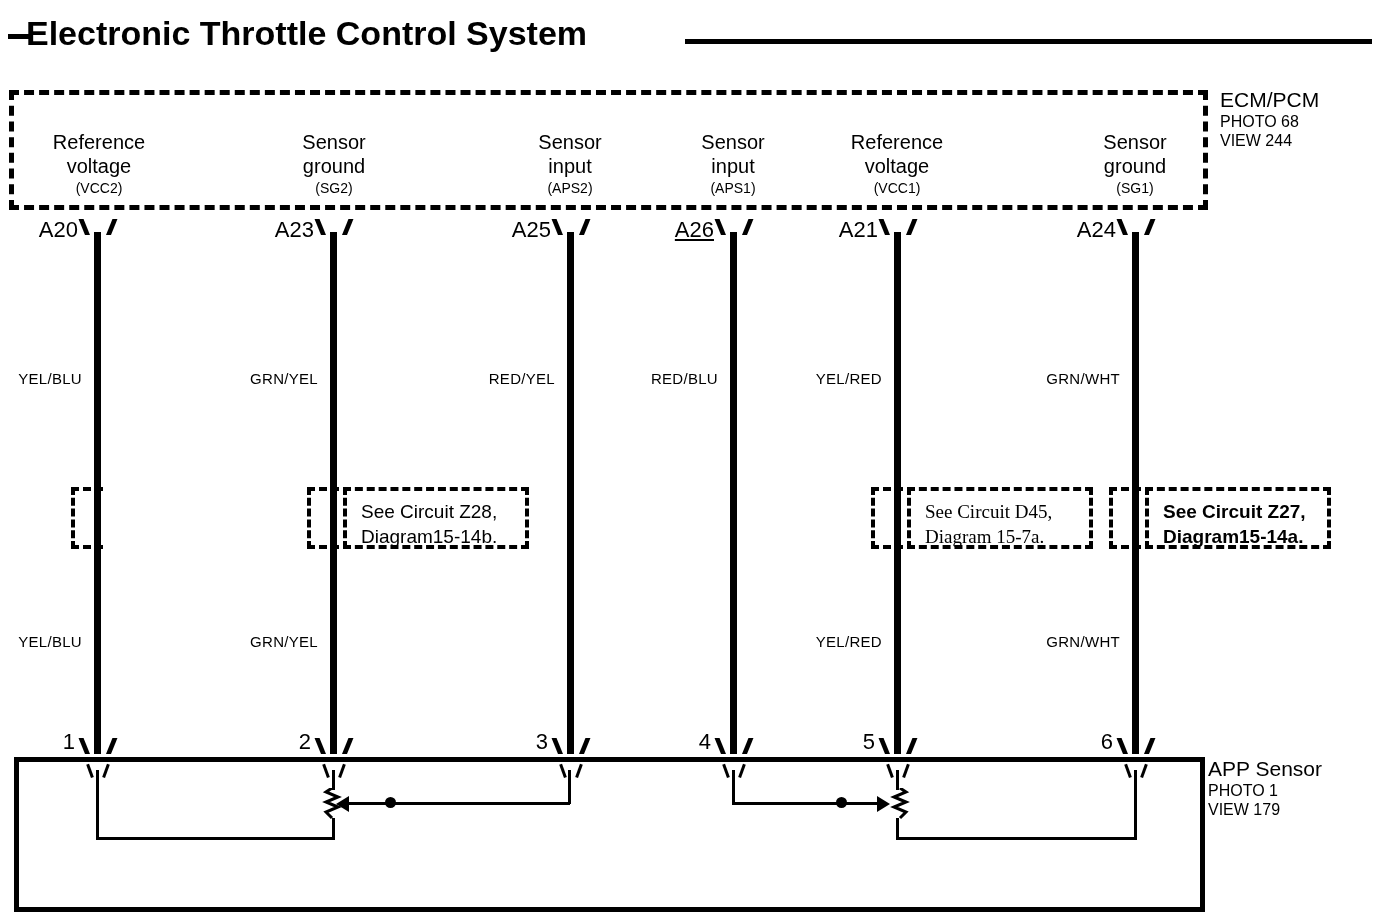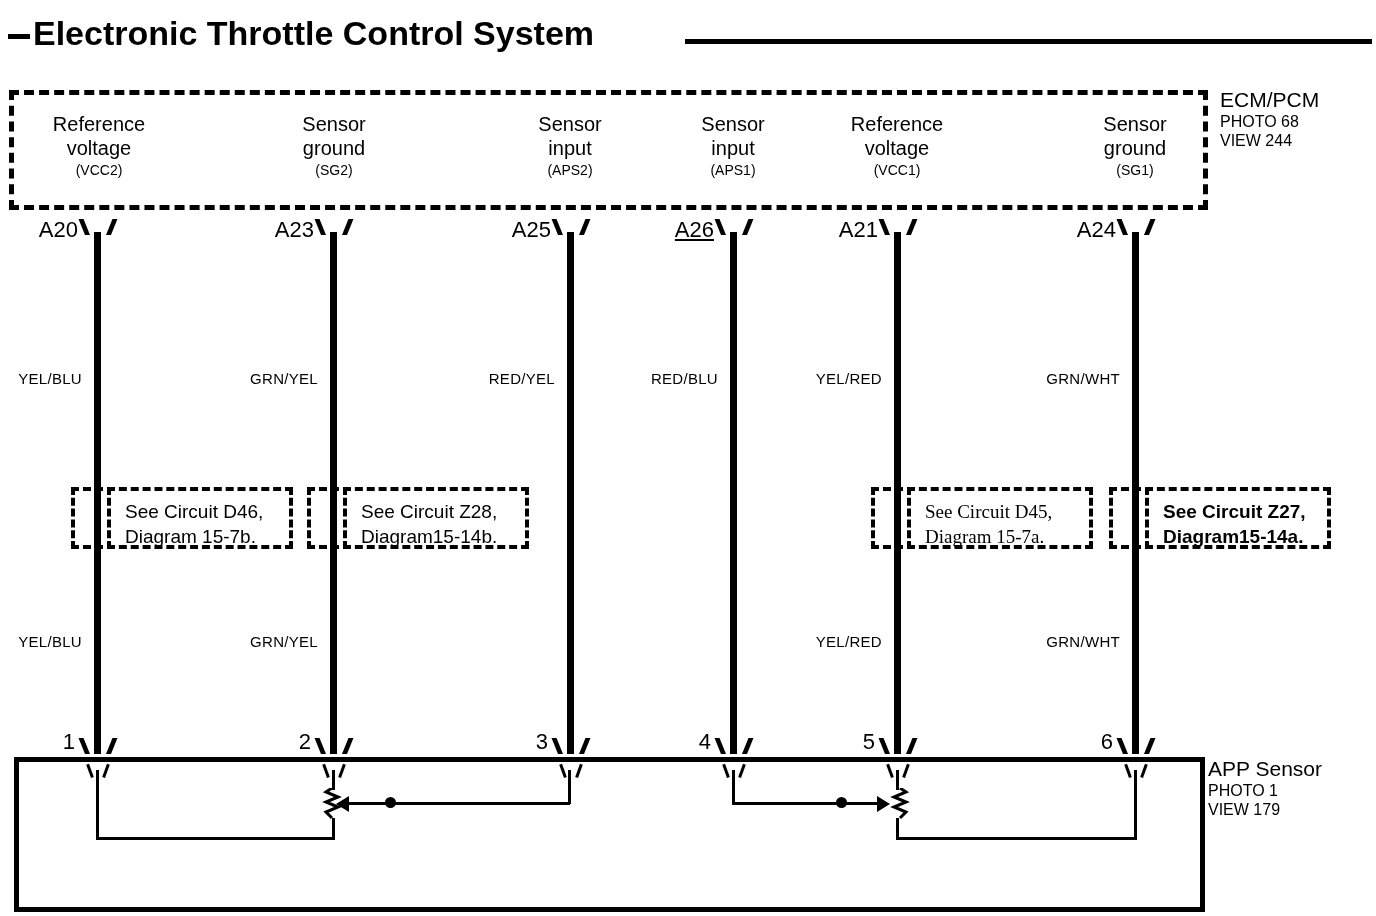--- a/index.html
+++ b/index.html
@@ -17,36 +17,36 @@
     background:#fff;
   }
   .abs{position:absolute;}
 
   
   #title-bar{left:0;top:8px;width:1376px;height:50px;}
   #title-dash{
     position:absolute;left:8px;top:26px;width:22px;height:5px;background:#000;
   }
   #title-text{
-    position:absolute;left:33px;top:6px;
+    position:absolute;left:26px;top:6px;
     font-size:34px;font-weight:bold;letter-spacing:0px;
     white-space:nowrap;line-height:38px;
   }
   #title-rule{
     position:absolute;left:685px;top:31px;width:687px;height:5px;background:#000;
   }
 
   
   #ecm-box{
     left:9px;top:90px;width:1199px;height:120px;
     border:5px dashed #000;
     box-sizing:border-box;
   }
   .ecm-port{
-    position:absolute;top:112px;width:180px;text-align:center;
+    position:absolute;top:130px;width:180px;text-align:center;
   }
   .ecm-port .l1,.ecm-port .l2{
     font-size:20px;line-height:24px;display:block;
   }
   .ecm-port .abbr{
     font-size:14px;line-height:18px;display:block;margin-top:1px;
   }
 
   
   .pin-label{
@@ -204,24 +204,20 @@
   <div class="wire abs" style="left:1132px;top:232px;height:522px;"></div>
 
   <div class="wire-color abs" style="left:-68px;top:371px;">YEL/BLU</div>
   <div class="wire-color abs" style="left:168px;top:371px;">GRN/YEL</div>
   <div class="wire-color abs" style="left:405px;top:371px;">RED/YEL</div>
   <div class="wire-color abs" style="left:568px;top:371px;">RED/BLU</div>
   <div class="wire-color abs" style="left:732px;top:371px;">YEL/RED</div>
   <div class="wire-color abs" style="left:970px;top:371px;">GRN/WHT</div>
 
   <div class="see-bracket abs" style="left:71px;top:487px;height:62px;"></div>
-  <div class="see-box abs" style="left:107px;top:487px;width:186px;height:62px;">
-    <span>See Circuit D46,</span>
-    <span>Diagram 15-7b.</span>
-  </div>
 
   <div class="see-bracket abs" style="left:307px;top:487px;height:62px;"></div>
   <div class="see-box abs" style="left:343px;top:487px;width:186px;height:62px;">
     <span>See Circuit Z28,</span>
     <span>Diagram15-14b.</span>
   </div>
 
   <div class="see-bracket abs" style="left:871px;top:487px;height:62px;"></div>
   <div class="see-box abs" style="left:907px;top:487px;width:186px;height:62px;font-family:Liberation Serif, serif;">
     <span>See Circuit D45,</span>

